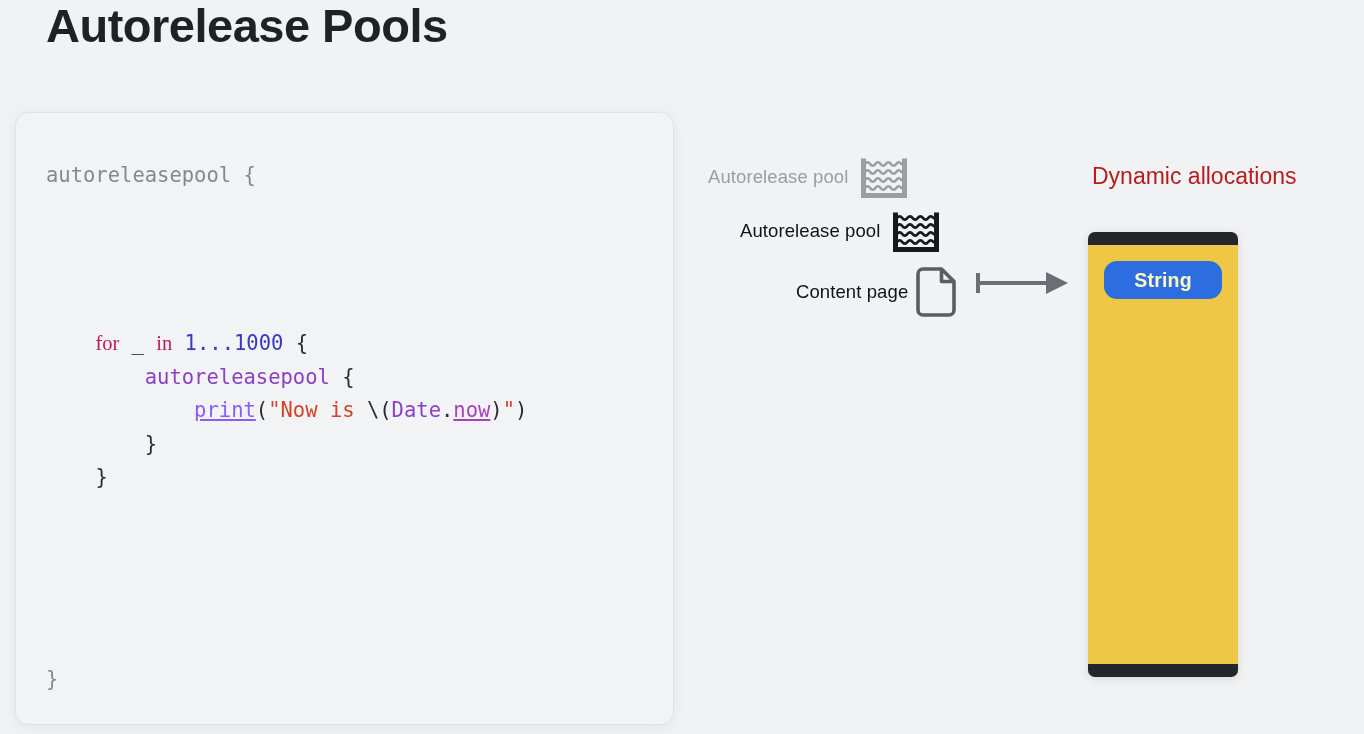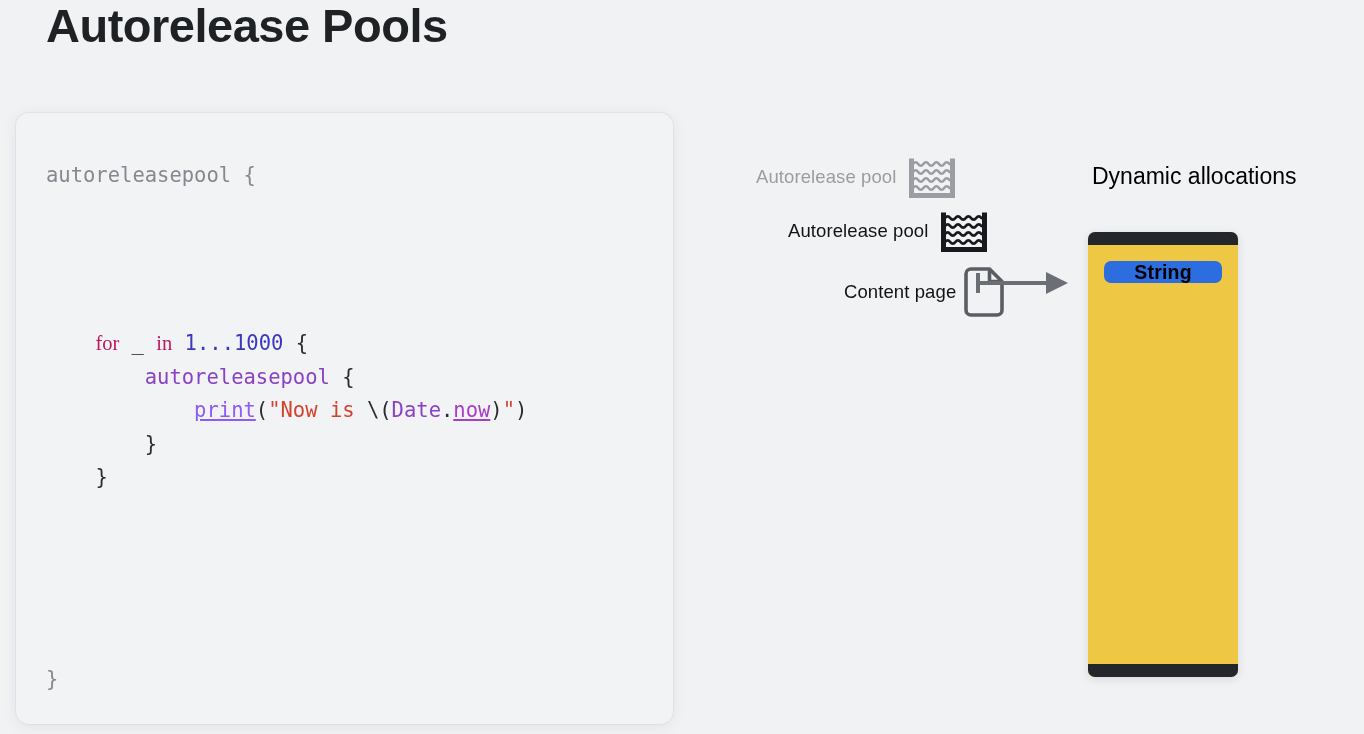--- a/index.html
+++ b/index.html
@@ -78,21 +78,20 @@
     white-space: nowrap;
   }
   #pool-row-1 { left: 18px;  top: 16px; }
   #pool-row-2 { left: 50px;  top: 70px; }
   #content-row { left: 106px; top: 126px; gap: 6px; }
 
   .diagram-label {
     font-size: 18.5px;
     color: #111317;
     letter-spacing: 0.1px;
-    margin-left: 48px;
   }
   .diagram-label.faded { color: #9b9da2; }
 
   .pool-icon { display: block; }
   .doc-icon  { display: block; }
 
   
   #alloc-arrow {
     position: absolute;
     left: 286px;
@@ -100,21 +99,21 @@
   }
 
   
   #heap-title {
     position: absolute;
     left: 402px;
     top: 20px;
     width: 250px;
     font-size: 23px;
     line-height: 32px;
-    color: #000000;
+    color: #b91c1c;
   }
   #heap-box {
     position: absolute;
     left: 398px;
     top: 92px;
     width: 150px;
     height: 445px;
     background: #eec845;
     border-radius: 7px;
     box-shadow: 0 2px 9px rgba(120,125,135,0.22);
@@ -127,24 +126,24 @@
     background: #23262a;
   }
   .heap-cap.top    { top: 0;    border-radius: 7px 7px 0 0; }
   .heap-cap.bottom { bottom: 0; border-radius: 0 0 7px 7px; }
 
   #string-chip {
     position: absolute;
     left: 16px;
     top: 29px;
     width: 118px;
-    height: 22px;
+    height: 38px;
     background: #2c6ddf;
-    border-radius: 7px;
-    color: #000000;
+    border-radius: 13px;
+    color: #fef9c3;
     font-size: 19.5px;
     font-weight: 700;
     display: flex;
     align-items: center;
     justify-content: center;
     letter-spacing: 0.2px;
   }
 </style>
 </head>
 <body>

